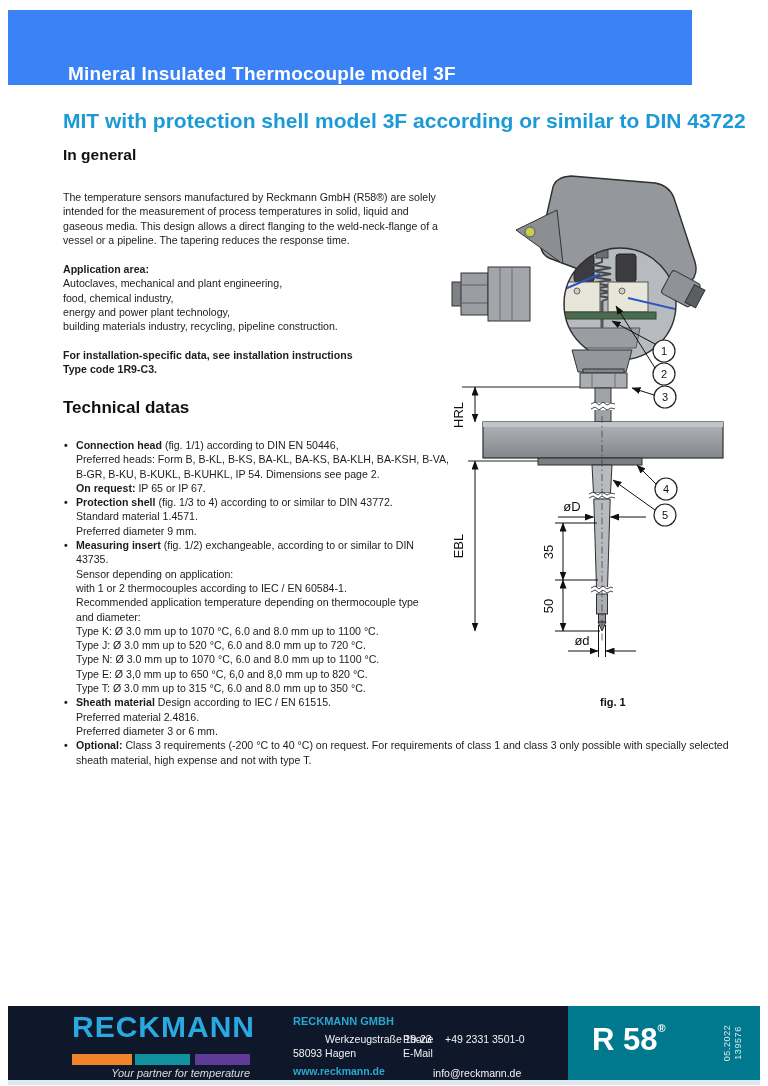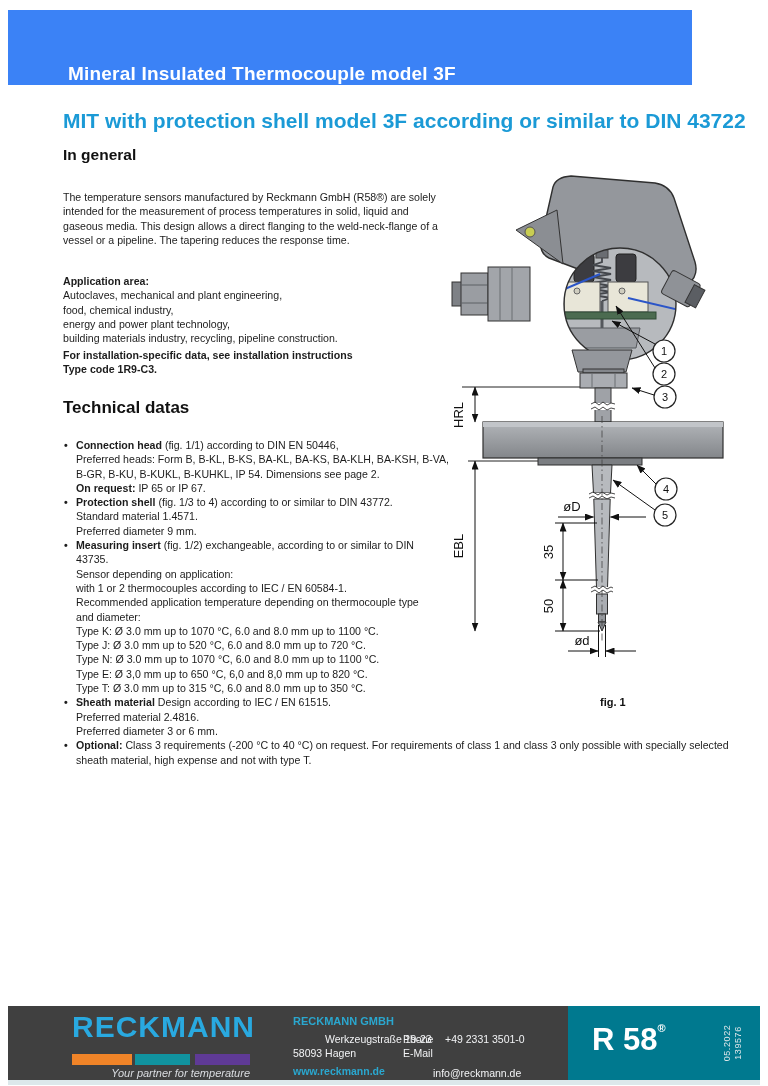--- a/index.html
+++ b/index.html
@@ -9,38 +9,38 @@
 
   
   .banner { position:absolute; left:8px; top:10px; width:684px; height:75px; background:#3b82f6; display:flex; align-items:flex-end; }
   .banner h1 { color:#ffffff; font-size:19px; font-weight:bold; letter-spacing:0.2px; padding-left:60px; }
 
   .subtitle { position:absolute; left:63px; top:109px; font-size:21px; font-weight:bold; color:#1b9ad6; }
   .h-general { position:absolute; left:63px; top:146px; font-size:15.5px; font-weight:bold; color:#111; }
 
   .bodytext { font-size:10.6px; line-height:14.3px; color:#1c1c1c; }
   .para { position:absolute; left:63px; top:190px; width:420px; }
-  .appblock { position:absolute; left:63px; top:262px; width:420px;margin-top:12px; }
+  .appblock { position:absolute; left:63px; top:262px; width:420px; }
   .installnote { position:absolute; left:63px; top:348px; width:420px; font-weight:bold; }
 
   .h-technical { position:absolute; left:63px; top:398px; font-size:17px; font-weight:bold; color:#111; }
 
   .techlist { position:absolute; left:63px; top:438px; width:686px; }
   .bullet { position:relative; padding-left:13px; }
   .bullet::before { content:"\2022"; position:absolute; left:1px; top:0; font-weight:bold; }
 
   
   .figure { position:absolute; left:450px; top:170px; width:318px; height:545px; }
   .figure svg { width:100%; height:100%; }
   .dimtext { font-size:13px; fill:#111; font-family:"Liberation Sans",sans-serif; }
   .callout-num { font-size:11px; fill:#111; font-family:"Liberation Sans",sans-serif; }
   .figcap { font-size:11px; font-weight:bold; fill:#111; font-family:"Liberation Sans",sans-serif; }
 
   
-  .footer { position:absolute; left:8px; top:1006px; width:620px; height:74px; background:#404040; }
+  .footer { position:absolute; left:8px; top:1006px; width:620px; height:74px; background:#0f172a; }
   .footer-strip { position:absolute; left:8px; top:1080px; width:752px; height:5px; background:#dce8eb; }
 
   .logo-name { position:absolute; left:64px; top:4px; font-size:30px; font-weight:bold; letter-spacing:1px; color:#29A9E0; }
   .logo-tagline { position:absolute; left:64px; top:34px; font-size:13px; font-weight:bold; letter-spacing:2.1px; color:#29A9E0;margin-top:48px; }
   .logo-bars { position:absolute; left:64px; top:48px; width:178px; height:11px; }
   .logo-bars span { position:absolute; top:0; height:11px; }
   .bar-o { left:0; width:60px; background:#F08428; }
   .bar-t { left:63px; width:55px; background:#11939F; }
   .bar-p { left:123px; width:55px; background:#5F3A96; }
   .logo-slogan { position:absolute; left:64px; top:61px; width:178px; text-align:right; font-style:italic; font-size:11px; color:#d9dce0; }

